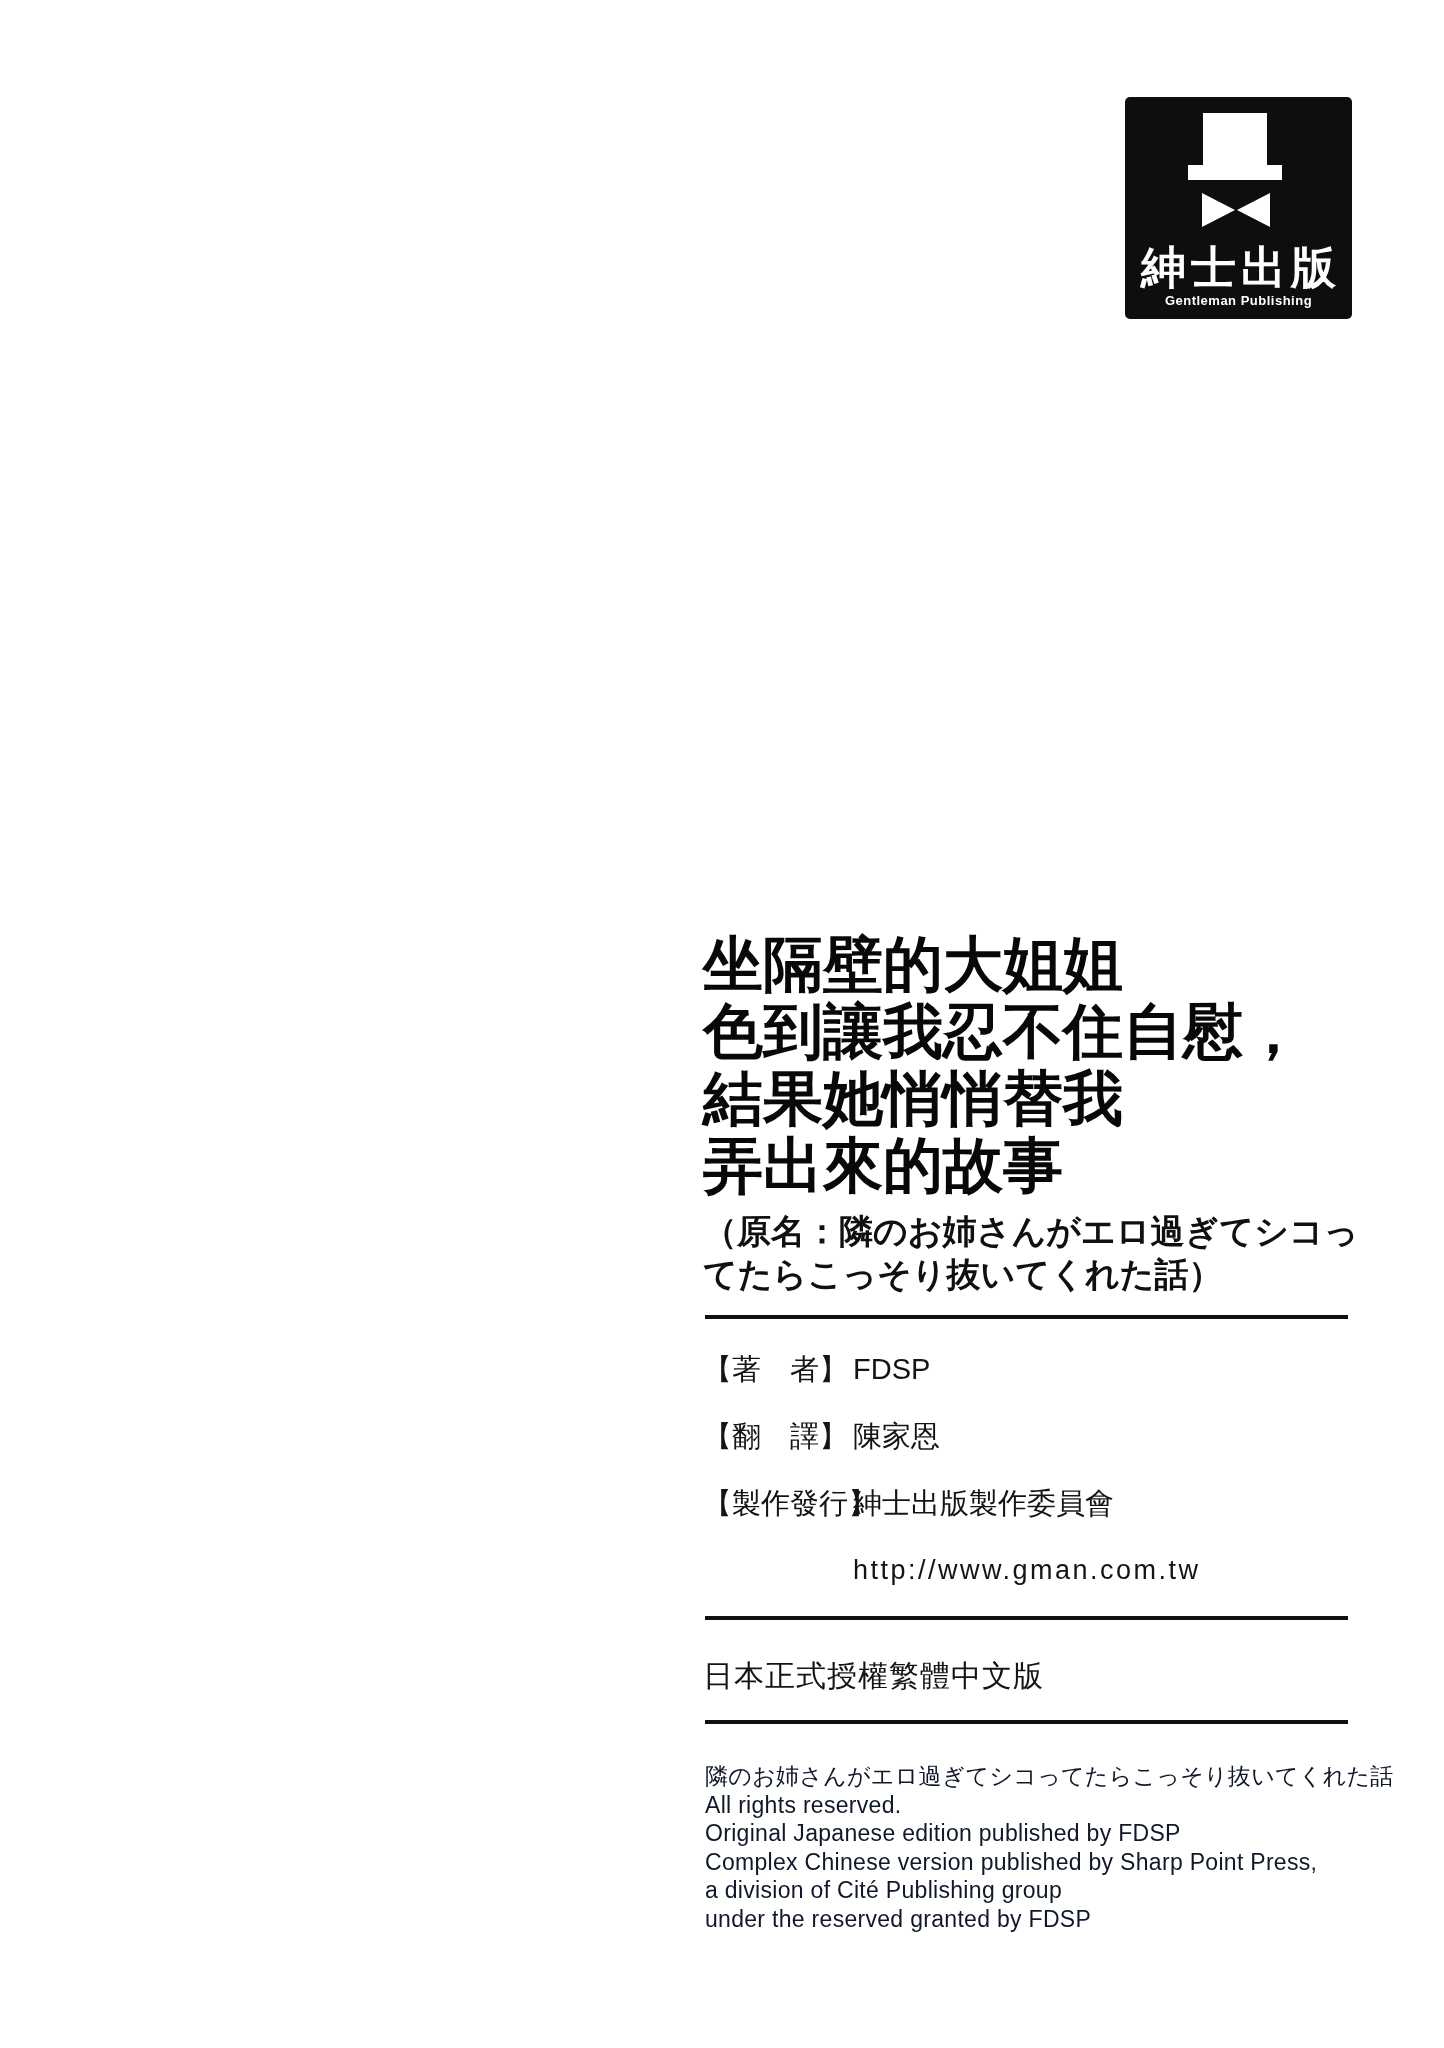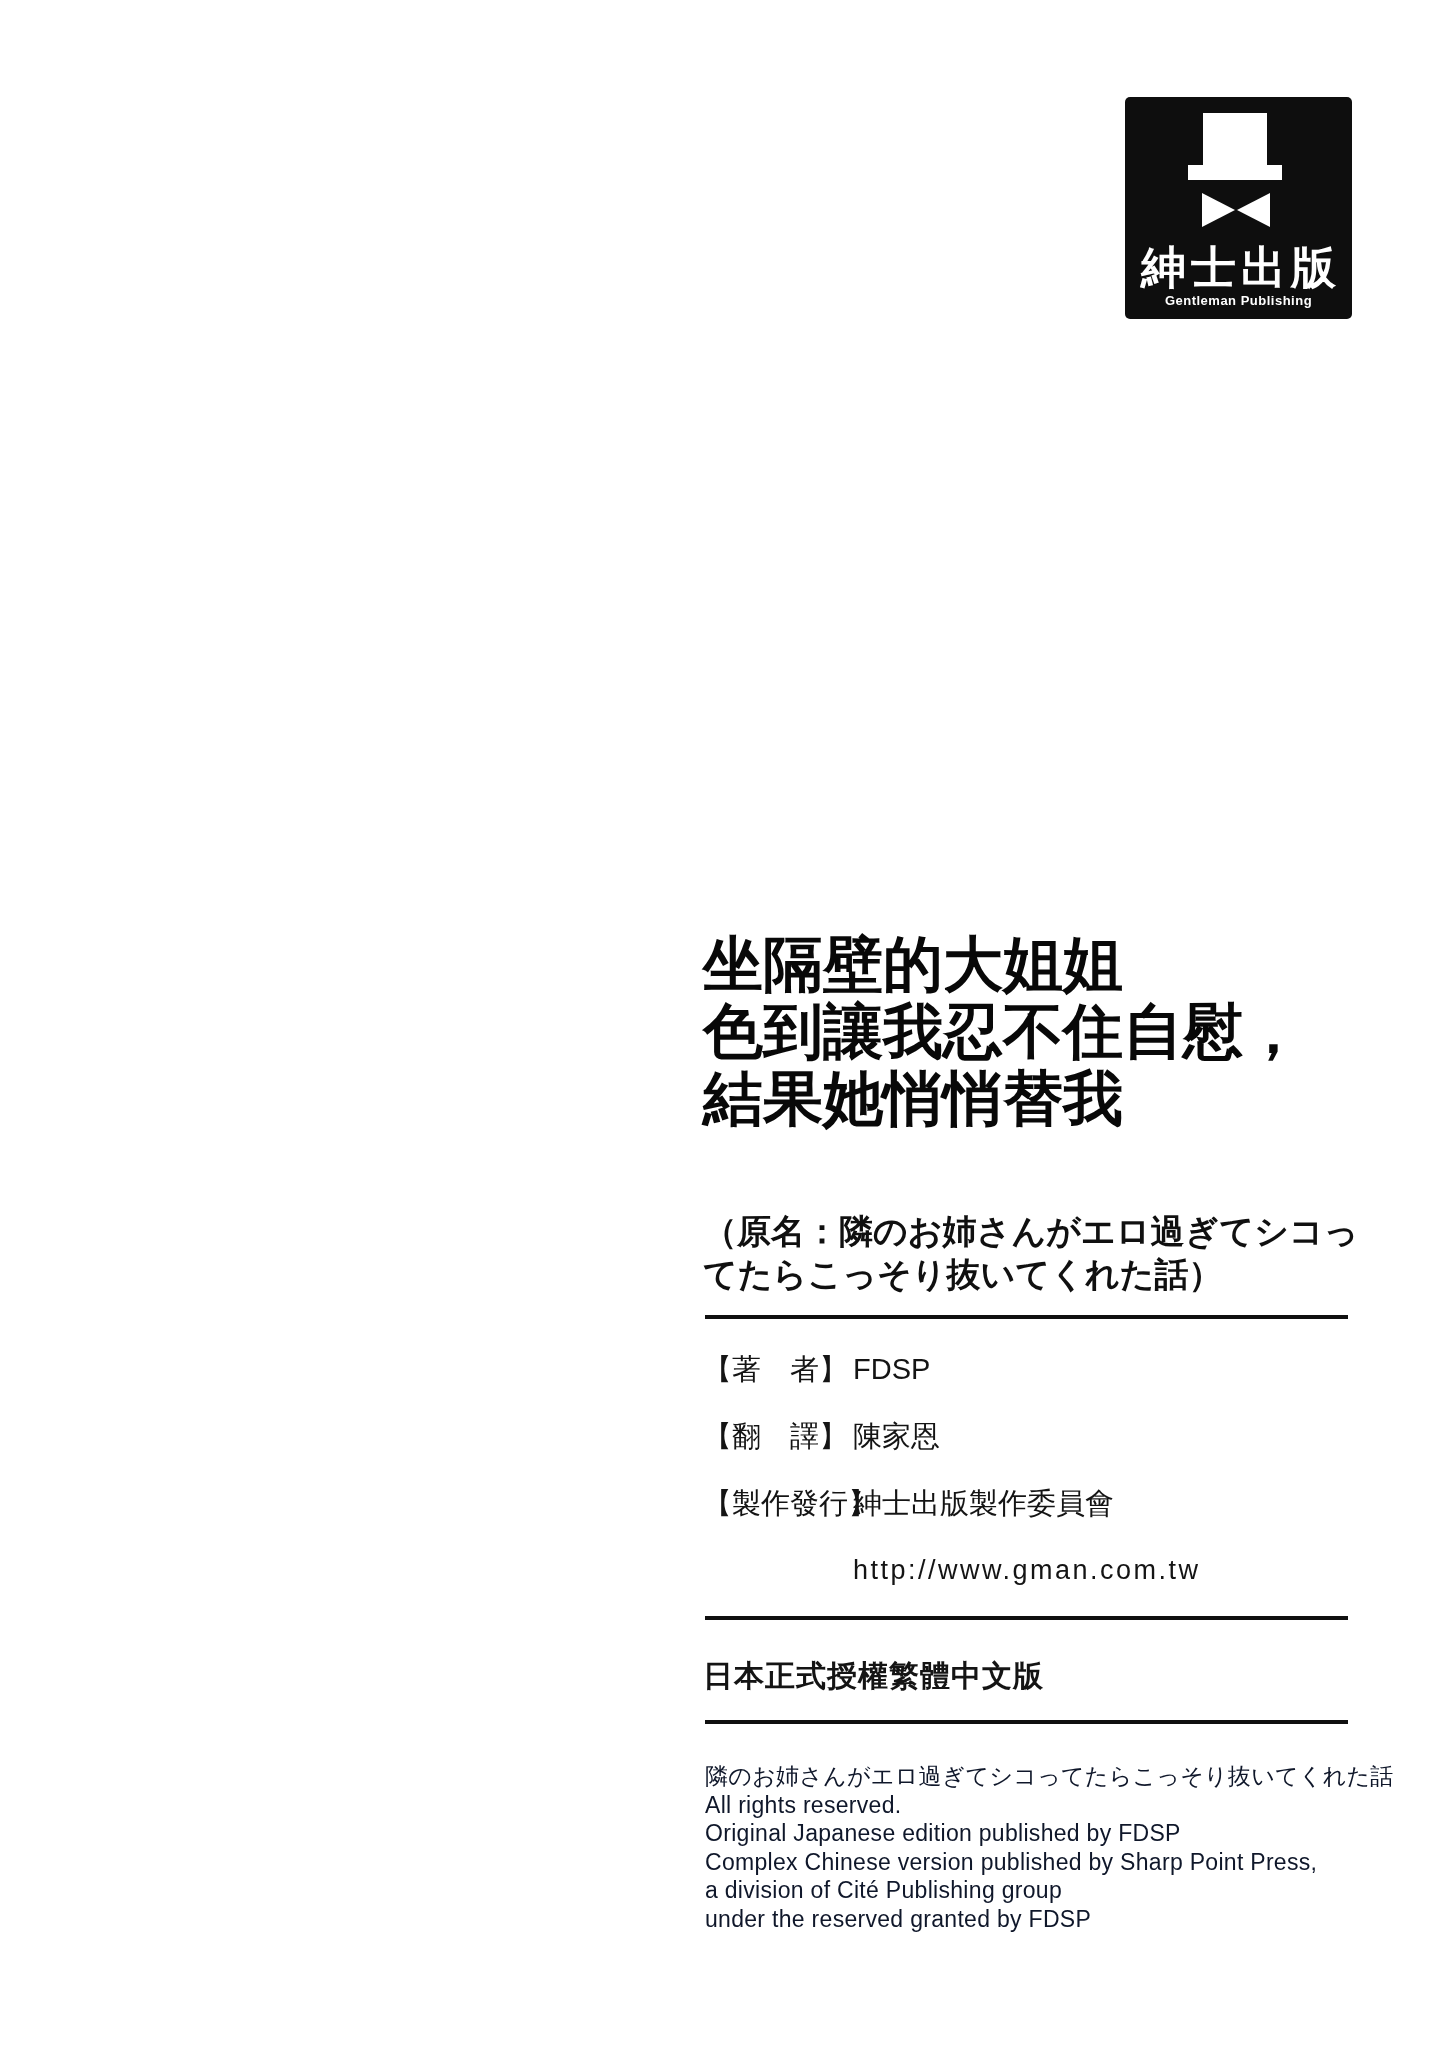--- a/index.html
+++ b/index.html
@@ -113,21 +113,21 @@
     letter-spacing: 2.5px;
     font-weight: 500;
   }
 
   
   .edition {
     position: absolute;
     left: 703px; top: 1658px;
     font-size: 30px;
     line-height: 36px;
-    font-weight: 700;
+    font-weight: 400;
     color: #141414;
     letter-spacing: 1px;
     white-space: nowrap;
   }
 
   
   .copyright {
     position: absolute;
     left: 705px; top: 1762px;
     font-size: 23px;
@@ -151,20 +151,21 @@
       <polygon points="145,96 112,113 145,130" fill="#ffffff"></polygon>
     </svg>
     <div class="logo-cjk">紳士出版</div>
     <div class="logo-en">Gentleman Publishing</div>
   </div>
 
   <div class="title">
     <div>坐隔壁的大姐姐</div>
     <div>色到讓我忍不住自慰，</div>
     <div>結果她悄悄替我</div>
+    <div>弄出來的故事</div>
   </div>
 
   <div class="orig-title">
     <div>（原名：隣のお姉さんがエロ過ぎてシコっ</div>
     <div>てたらこっそり抜いてくれた話）</div>
   </div>
 
   <div class="rule rule1"></div>
   <div class="rule rule2"></div>
   <div class="rule rule3"></div>

